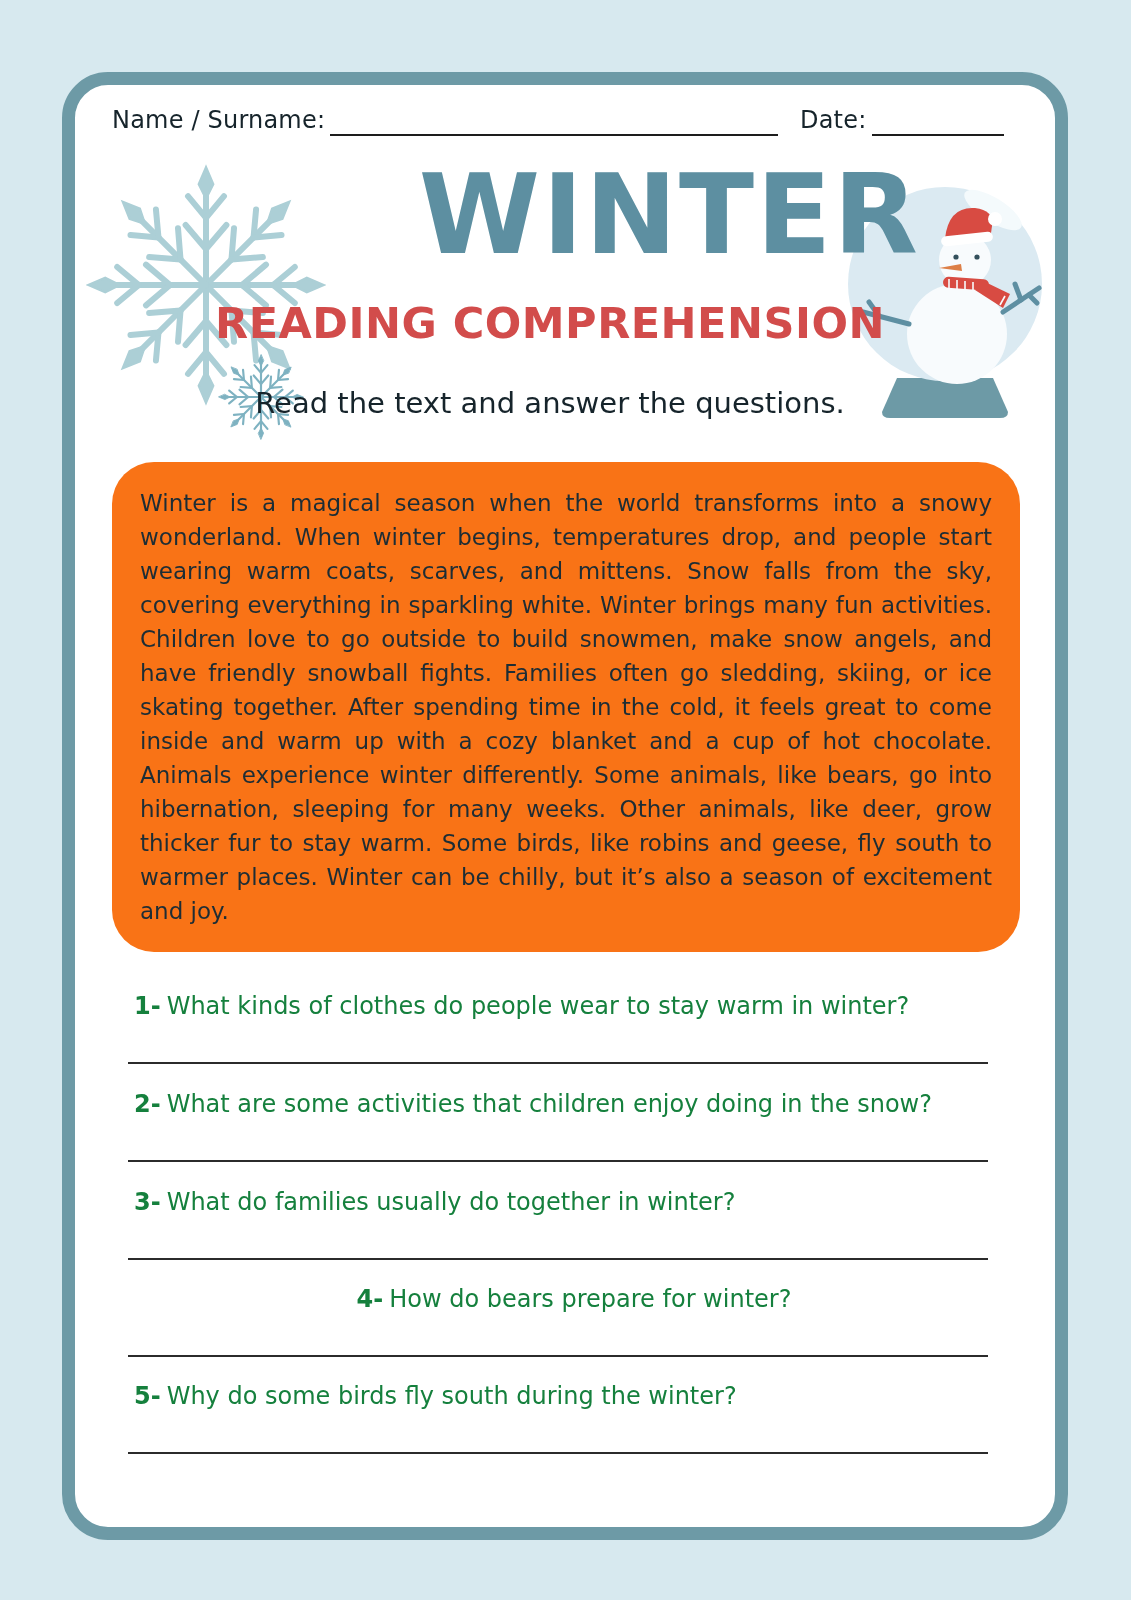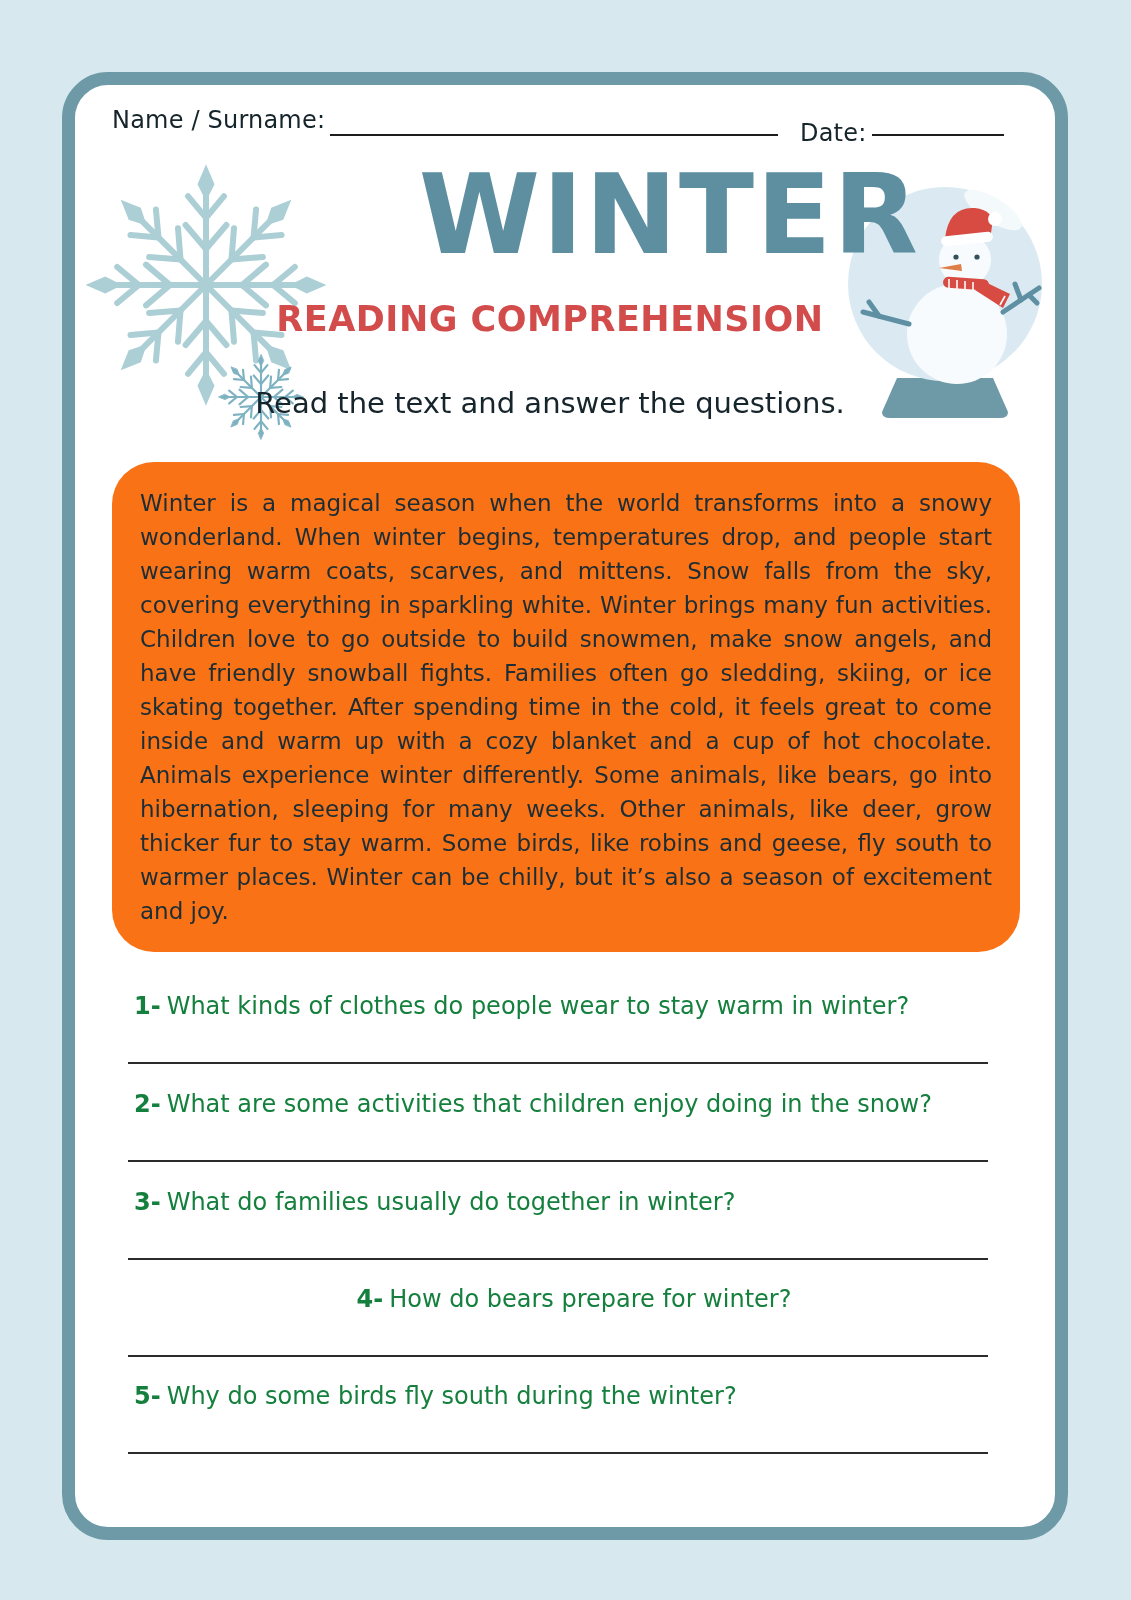--- a/index.html
+++ b/index.html
@@ -18,37 +18,37 @@
     border:13px solid #6d9aa6;
     border-radius:46px;
   }
   
   .hdr-label{
     position:absolute;top:106px;
     font-size:24px;color:#16242b;letter-spacing:0.2px;
     white-space:nowrap;
   }
   #name-label{left:112px;}
-  #date-label{left:800px;margin-top:13px;}
+  #date-label{left:800px;}
   .write-line{
     position:absolute;height:22px;border-bottom:2px solid #1d1d1d;
   }
   #name-line{left:330px;width:448px;top:112px;}
   #date-line{left:872px;width:132px;top:112px;}
   
   .title{
     position:absolute;left:180px;width:740px;top:158px;
     text-align:right;
     font-weight:bold;font-size:110px;line-height:1.05;
     color:#5d8fa1;letter-spacing:2px;white-space:nowrap;
   }
   .subtitle{
     position:absolute;left:180px;width:740px;top:300px;
     text-align:center;
-    font-weight:bold;font-size:35px;line-height:1.1;
+    font-weight:bold;font-size:43px;line-height:1.1;
     color:#d24c4b;letter-spacing:0.5px;white-space:nowrap;
   }
   .instruction{
     position:absolute;left:180px;width:740px;top:386px;
     text-align:center;
     font-size:29px;color:#16242b;white-space:nowrap;
   }
   
   #big-flake{position:absolute;left:86px;top:160px;width:240px;height:250px;}
   #small-flake{position:absolute;left:218px;top:352px;width:86px;height:90px;}

